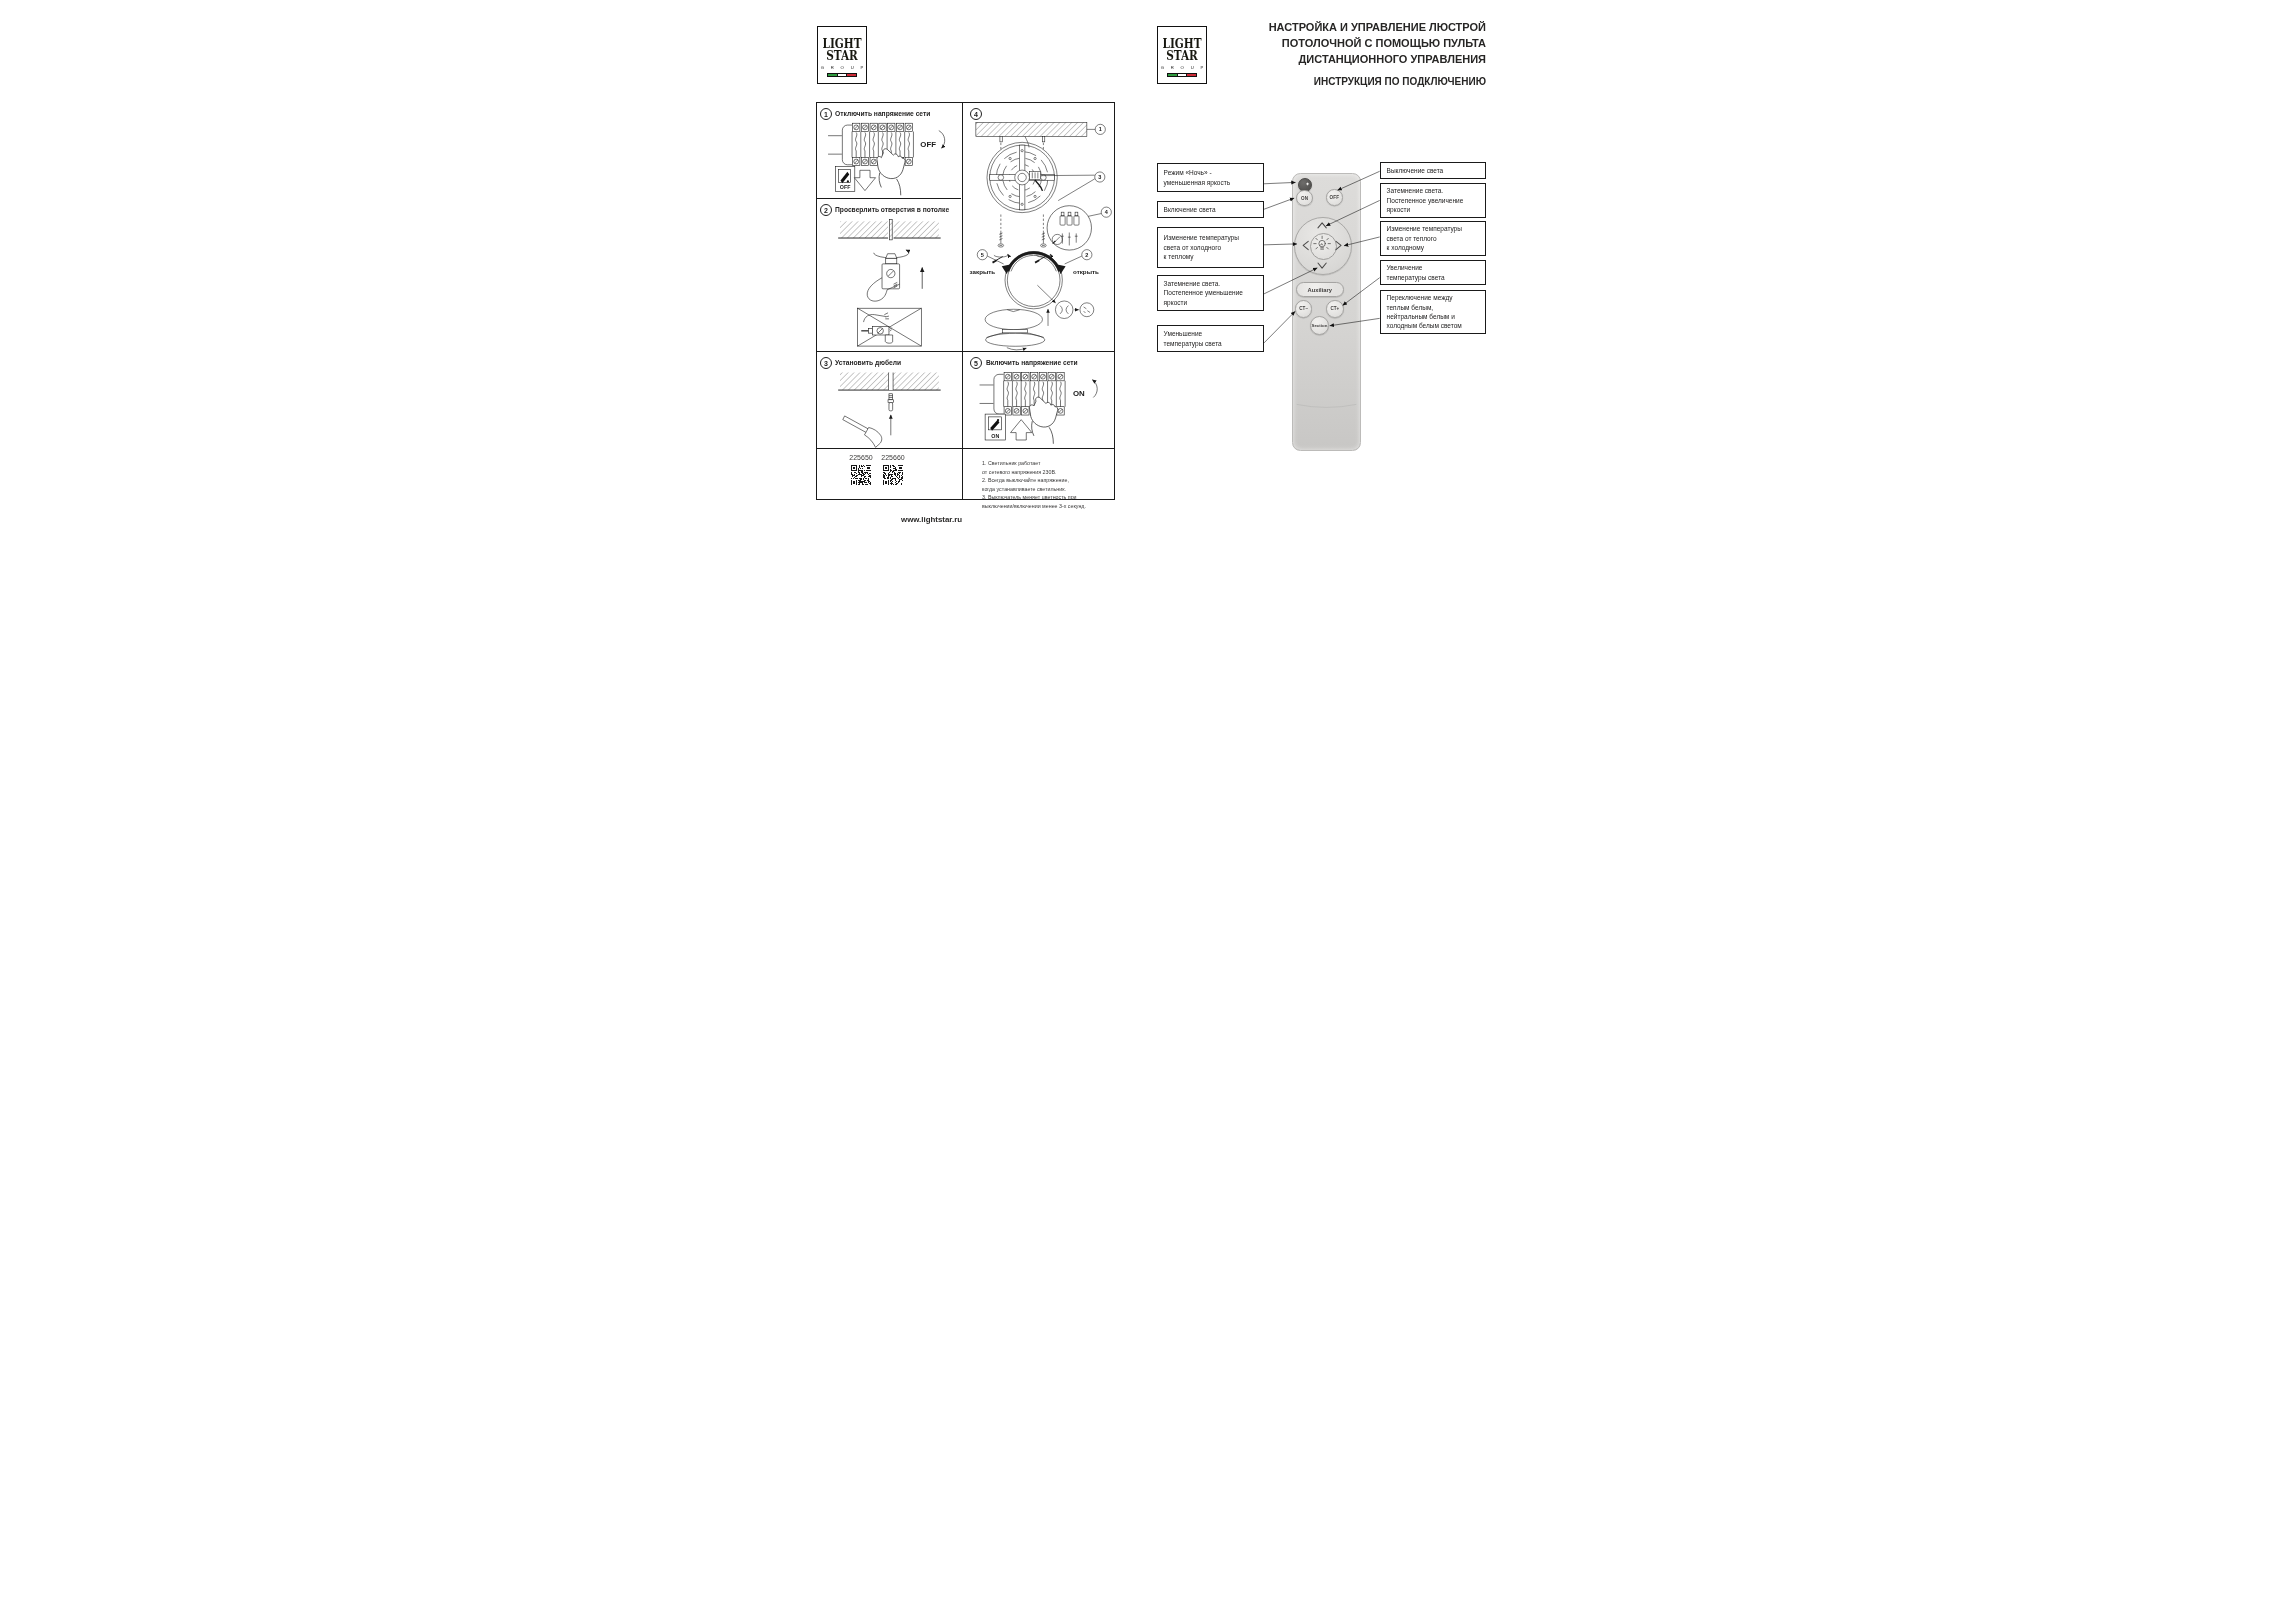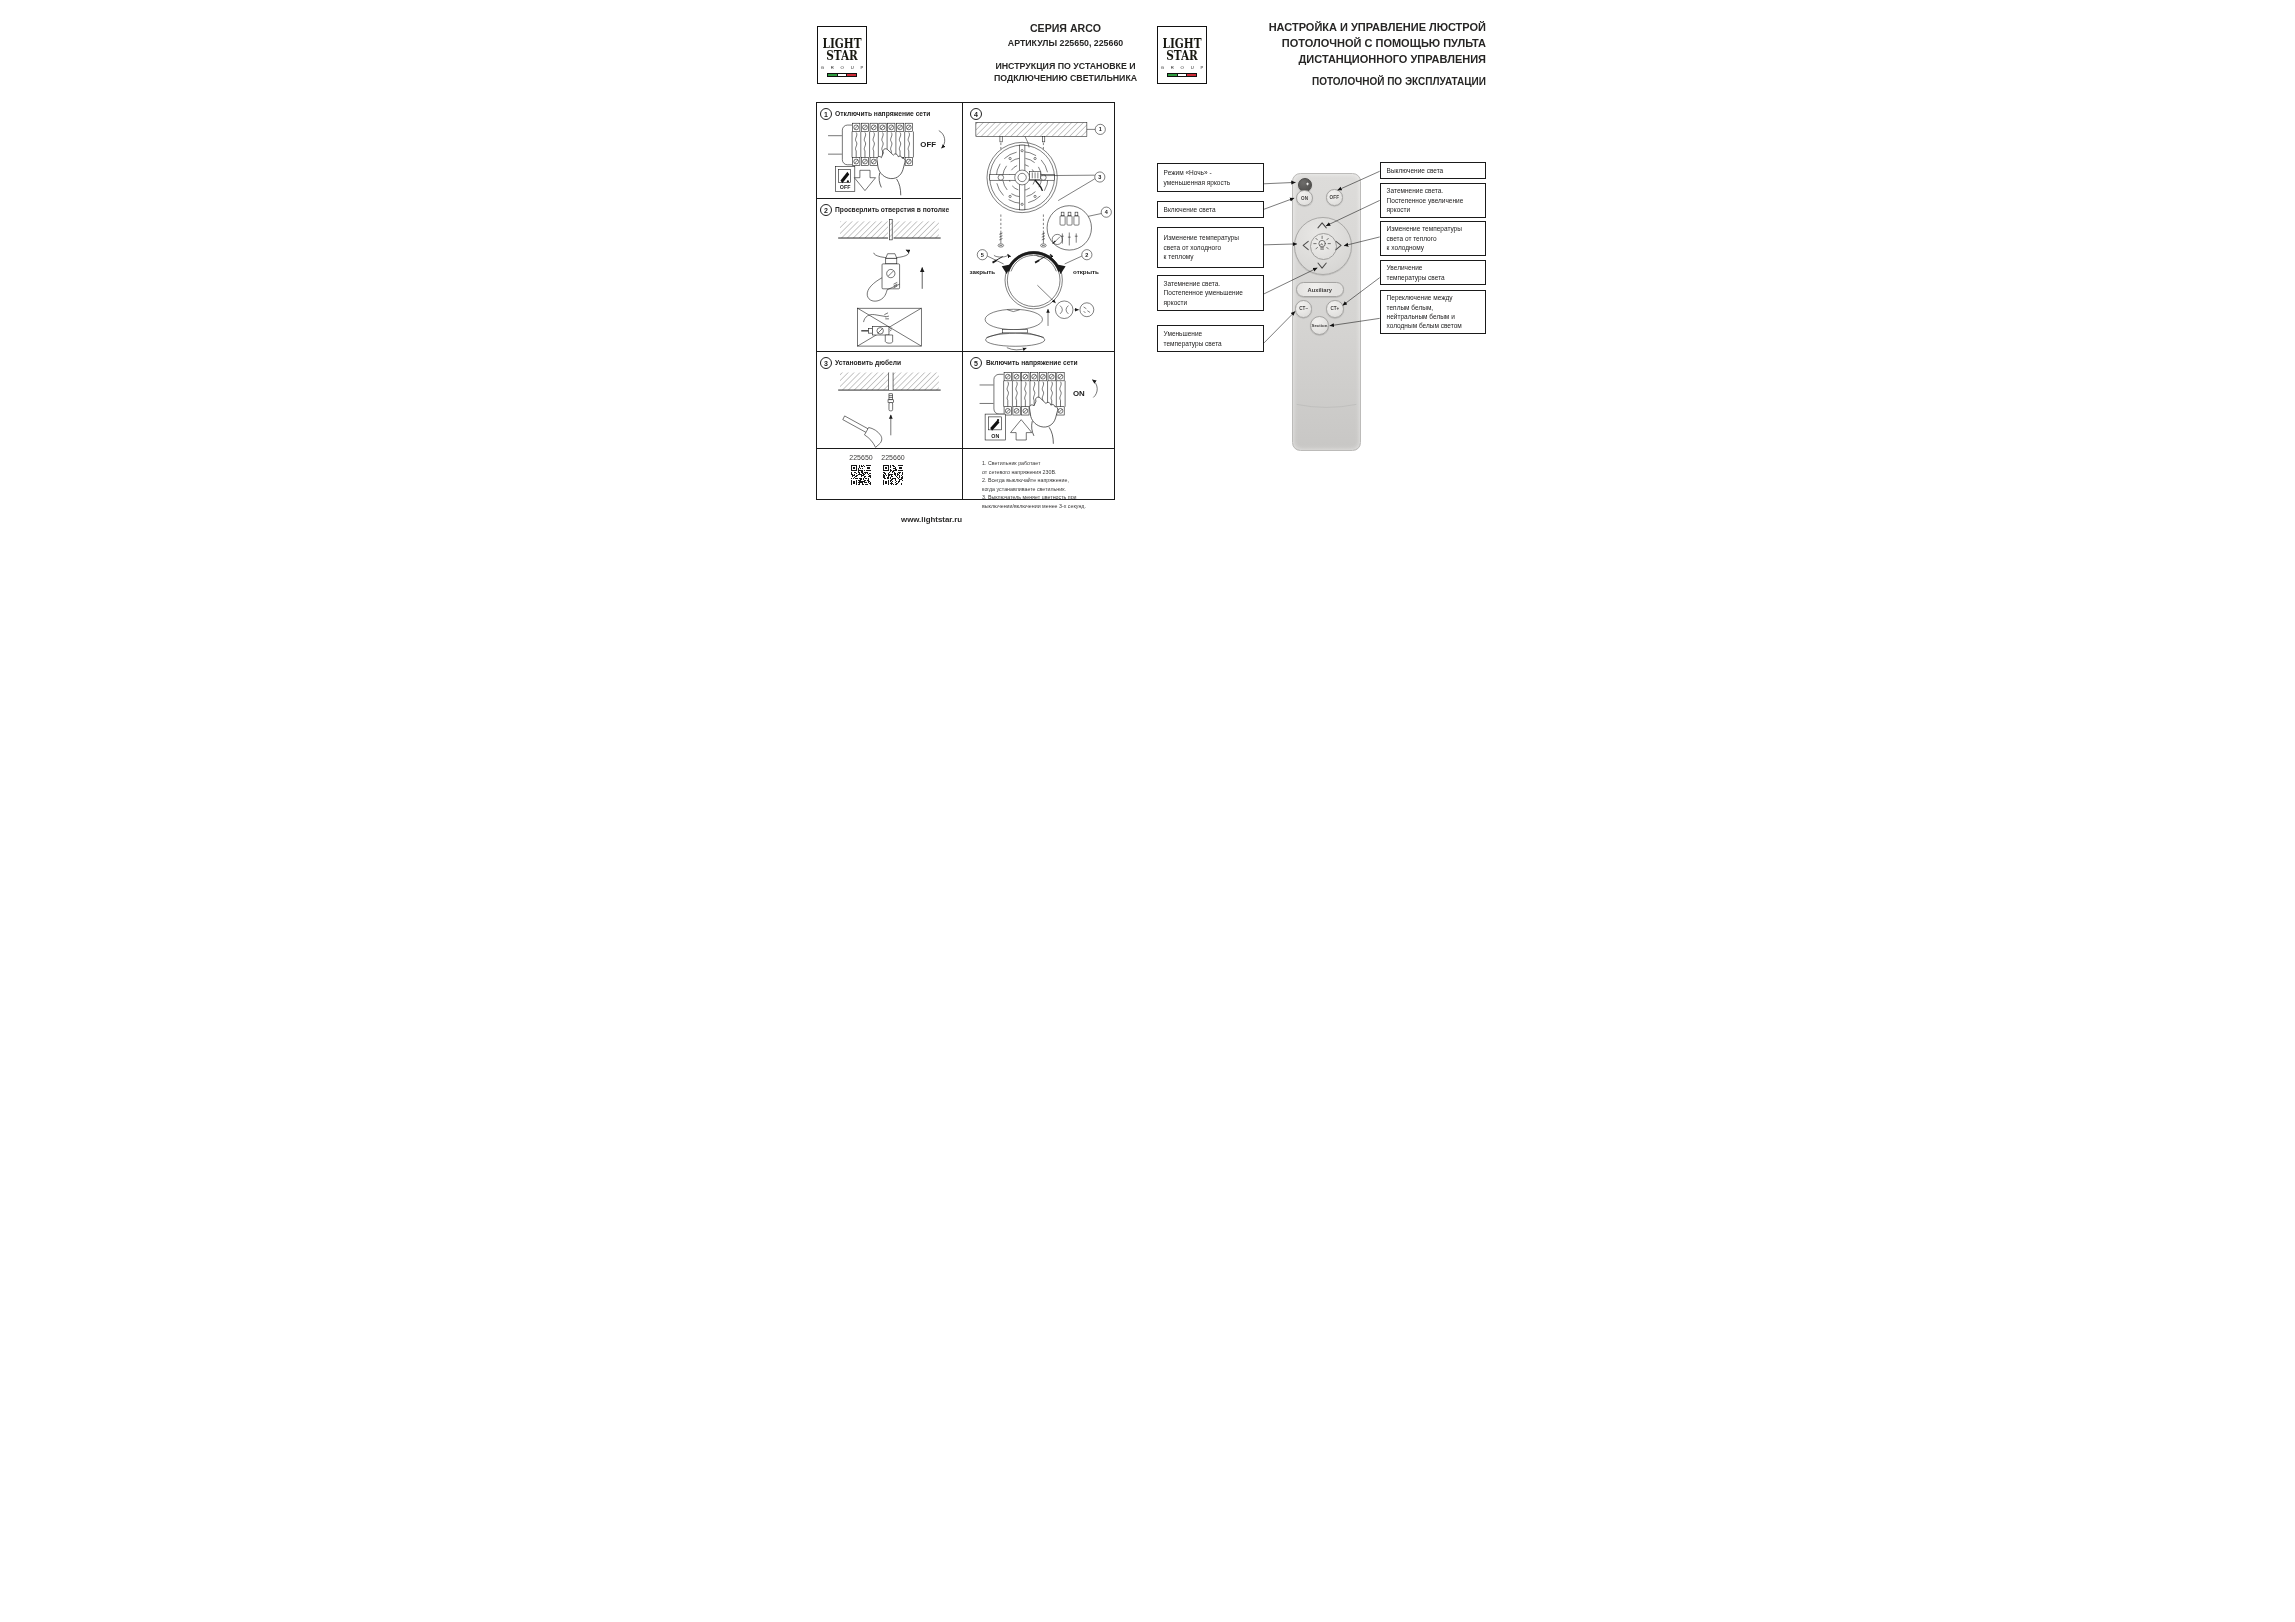--- a/index.html
+++ b/index.html
@@ -78,43 +78,37 @@
     <div class="logo-word">LIGHT</div>
     <div class="logo-word">STAR</div>
     <div class="logo-group">G R O U P</div>
     <div class="logo-flag">
       <span style="background:#2f9b3f"></span>
         <span class="flag-w" style="background:#fff"></span>
         <span style="background:#ce2b37"></span>
     </div>
   </div>
 
-  <div class="title-left">
-    <div class="t1">СЕРИЯ ARCO</div>
-    <div class="t2">АРТИКУЛЫ 225650, 225660</div>
-    <div class="t3 prelines">ИНСТРУКЦИЯ ПО УСТАНОВКЕ И
-ПОДКЛЮЧЕНИЮ СВЕТИЛЬНИКА</div>
-  </div>
 
   <div class="logo-box" style="left:392px;top:26px;">
     <div class="logo-word">LIGHT</div>
     <div class="logo-word">STAR</div>
     <div class="logo-group">G R O U P</div>
     <div class="logo-flag">
       <span style="background:#2f9b3f"></span>
         <span class="flag-w" style="background:#fff"></span>
         <span style="background:#ce2b37"></span>
     </div>
   </div>
 
   <div class="title-right">
     <div class="t1 prelines">НАСТРОЙКА И УПРАВЛЕНИЕ ЛЮСТРОЙ
 ПОТОЛОЧНОЙ С ПОМОЩЬЮ ПУЛЬТА
 ДИСТАНЦИОННОГО УПРАВЛЕНИЯ</div>
-    <div class="t2">ПОТОЛОЧНОЙ ПО ЭКСПЛУАТАЦИИ</div>
+    <div class="t2">ИНСТРУКЦИЯ ПО ПОДКЛЮЧЕНИЮ</div>
   </div>
 
   <div class="frame"></div>
   <div class="gline" style="left:197px;top:102px;width:0.7px;height:398px;"></div>
   <div class="gline" style="left:51px;top:198px;width:145px;height:0.7px;"></div>
   <div class="gline" style="left:51px;top:351px;width:299px;height:0.7px;"></div>
   <div class="gline" style="left:51px;top:448px;width:299px;height:0.7px;"></div>
 
   <div class="num-badge" style="left:55px;top:108px;">1</div>
   <div class="panel-title" style="left:70px;top:110px;">Отключить напряжение сети</div>

